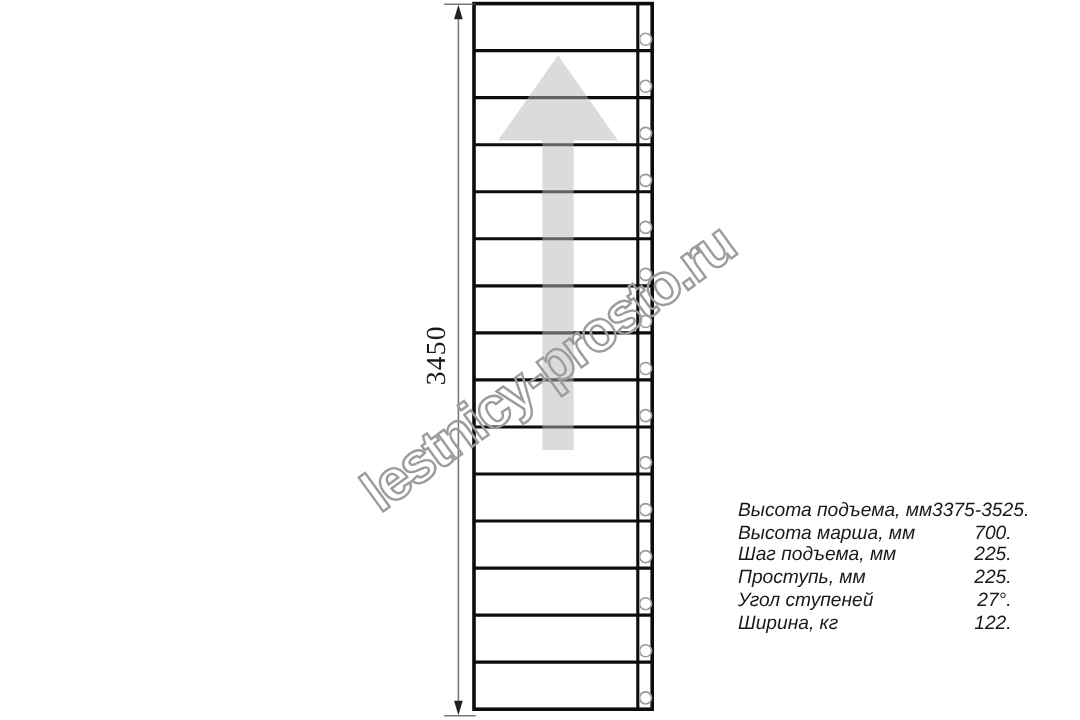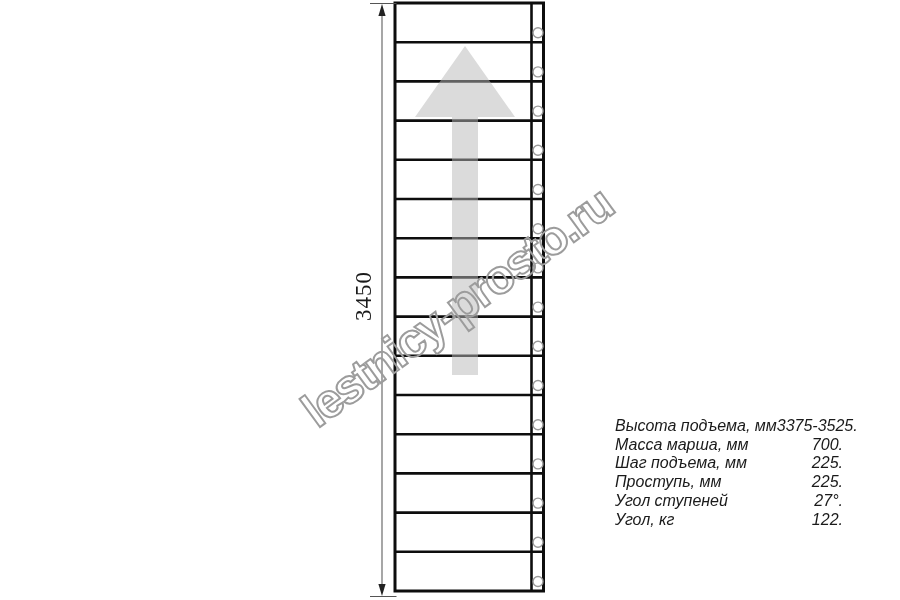--- a/index.html
+++ b/index.html
@@ -83,35 +83,35 @@
     </svg>
 
   <div class="dim-label">3450</div>
 
   <div class="spec-table">
     <div class="spec-row">
       <span class="spec-label">Высота подъема, мм</span>
       <span class="spec-value">3375-3525.</span>
     </div>
     <div class="spec-row">
-      <span class="spec-label">Масса марша, мм</span>
+      <span class="spec-label">Высота марша, мм</span>
       <span class="spec-value">700.</span>
     </div>
     <div class="spec-row">
       <span class="spec-label">Шаг подъема, мм</span>
       <span class="spec-value">225.</span>
     </div>
     <div class="spec-row">
       <span class="spec-label">Проступь, мм</span>
       <span class="spec-value">225.</span>
     </div>
     <div class="spec-row">
       <span class="spec-label">Угол ступеней</span>
       <span class="spec-value">27°.</span>
     </div>
     <div class="spec-row">
-      <span class="spec-label">Угол, кг</span>
+      <span class="spec-label">Ширина, кг</span>
       <span class="spec-value">122.</span>
     </div>
   </div>
 
   <div class="watermark">lestnicy-prosto.ru</div>
 </div>
 
 </body></html>

